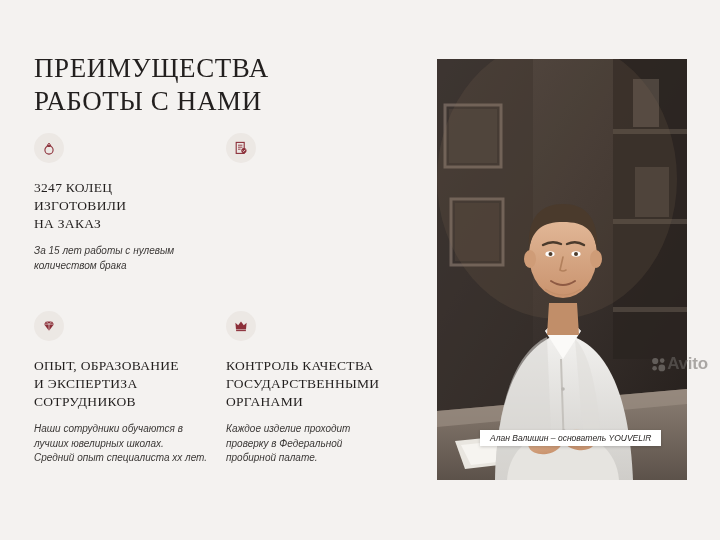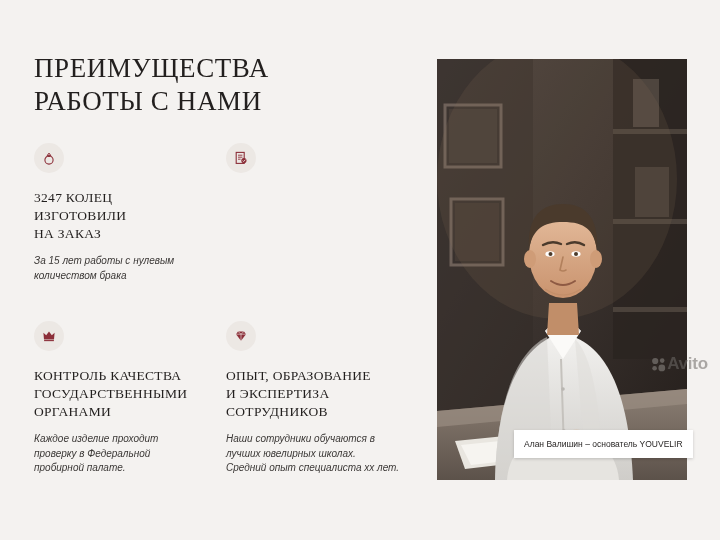--- a/index.html
+++ b/index.html
@@ -35,21 +35,21 @@
     color: #221f1e;
     font-weight: 400;
     font-family: "Liberation Serif", serif;
     white-space: pre-line;
   }
 
   
   .features {
     position: absolute;
     left: 34px;
-    top: 143px;
+    top: 133px;
     width: 384px;
   }
   .feat-row {
     display: flex;
     gap: 0px;
   }
   .feat {
     width: 192px;
     padding-right: 18px;
   }
@@ -91,29 +91,30 @@
     top: 59px;
     width: 250px;
     height: 421px;
     overflow: hidden;
     background: #2a2523;
   }
   .photo svg { display: block; }
 
   .caption {
     position: absolute;
-    left: 514px;
+    left: 480px;
     top: 430px;
     background: #ffffff;
     color: #221f1e;
     font-size: 8.5px;
     line-height: 12px;
-    padding: 8px 10px;
+    padding: 2px 10px;
     white-space: nowrap;
     box-shadow: 0 1px 3px rgba(0,0,0,0.18);
+    font-style: italic;
   }
 
   
   .watermark {
     position: absolute;
     right: 12px;
     bottom: 10px;
     display: flex;
     align-items: center;
     opacity: 0.55;
@@ -170,45 +171,45 @@
 
       </div>
 
       <div class="row-gap"></div>
 
       <div class="feat-row">
 
         <div class="feat">
           <div class="feat-icon">
             <svg width="16" height="16" viewBox="0 0 16 16" aria-hidden="true">
+              <path d="M3 6.2 L5 3.4 H11 L13 6.2 L8 12.8 Z" fill="#8c2f39"></path>
+              <path d="M3 6.2 H13 M5 3.4 L8 6.2 L11 3.4 M8 6.2 L8 12.8" stroke="#ece8e4" stroke-width="0.6" fill="none"></path>
+            </svg>
+          </div>
+          <div class="feat-title">ОПЫТ, ОБРАЗОВАНИЕ
+И ЭКСПЕРТИЗА
+СОТРУДНИКОВ</div>
+          <div class="feat-desc">Наши сотрудники обучаются в
+лучших ювелирных школах.
+Средний опыт специалиста хх лет.</div>
+        </div>
+
+        <div class="feat">
+          <div class="feat-icon">
+            <svg width="16" height="16" viewBox="0 0 16 16" aria-hidden="true">
               <path d="M3 11.5 L2.4 4.8 L5.2 7.2 L8 3.4 L10.8 7.2 L13.6 4.8 L13 11.5 Z" fill="#8c2f39"></path>
               <path d="M3.1 12.6 H12.9" stroke="#8c2f39" stroke-width="1.1"></path>
             </svg>
           </div>
           <div class="feat-title">КОНТРОЛЬ КАЧЕСТВА
 ГОСУДАРСТВЕННЫМИ
 ОРГАНАМИ</div>
           <div class="feat-desc">Каждое изделие проходит
 проверку в Федеральной
 пробирной палате.</div>
-        </div>
-
-        <div class="feat">
-          <div class="feat-icon">
-            <svg width="16" height="16" viewBox="0 0 16 16" aria-hidden="true">
-              <path d="M3 6.2 L5 3.4 H11 L13 6.2 L8 12.8 Z" fill="#8c2f39"></path>
-              <path d="M3 6.2 H13 M5 3.4 L8 6.2 L11 3.4 M8 6.2 L8 12.8" stroke="#ece8e4" stroke-width="0.6" fill="none"></path>
-            </svg>
-          </div>
-          <div class="feat-title">ОПЫТ, ОБРАЗОВАНИЕ
-И ЭКСПЕРТИЗА
-СОТРУДНИКОВ</div>
-          <div class="feat-desc">Наши сотрудники обучаются в
-лучших ювелирных школах.
-Средний опыт специалиста хх лет.</div>
         </div>
 
       </div>
     </div>
 
     <div class="photo">
       <svg width="250" height="421" viewBox="0 0 250 421" aria-hidden="true">
         <defs>
           <linearGradient id="bgWall" x1="0" y1="0" x2="1" y2="1">
             <stop offset="0%" stop-color="#4a423d"></stop>

